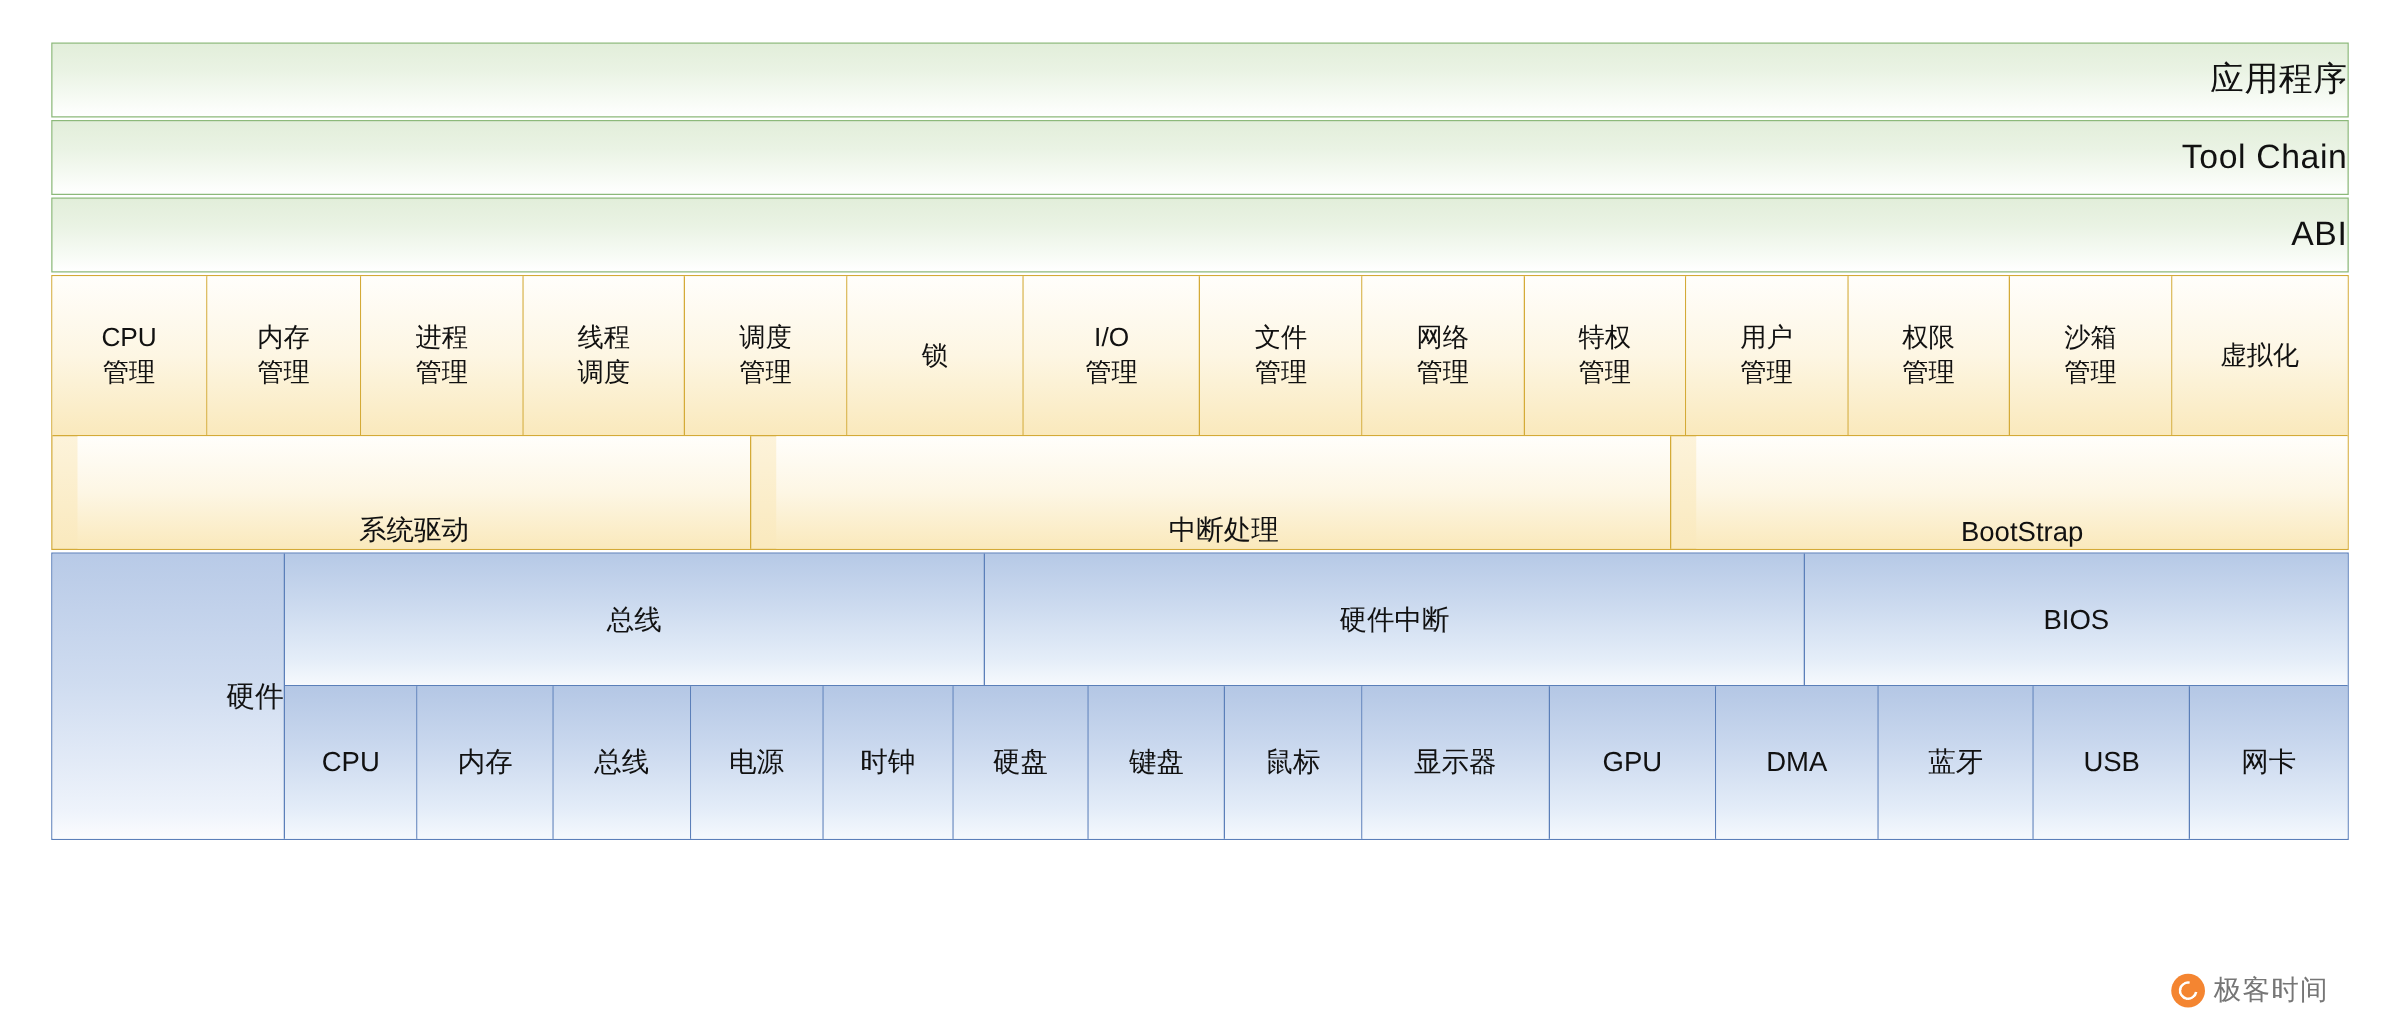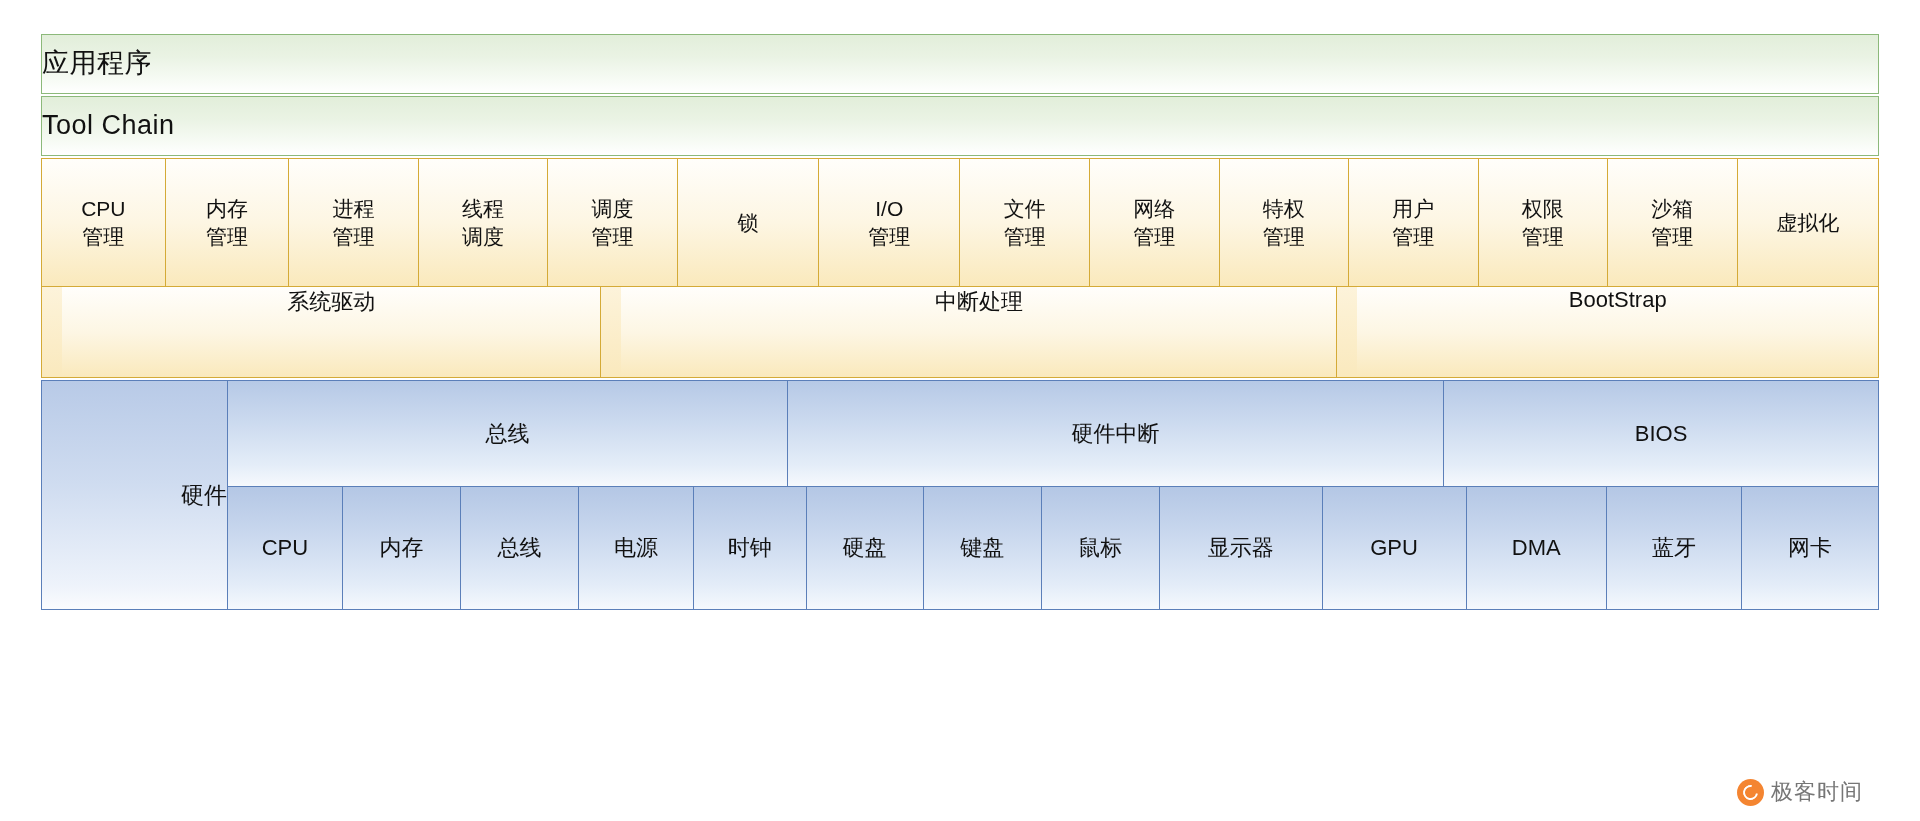--- a/index.html
+++ b/index.html
@@ -17,21 +17,21 @@
   .diagram{
     position:absolute;
     left:41px; top:34px;
     width:1838px;
     box-sizing:border-box;
   }
 
   
   .band{
     box-sizing:border-box;
-    display:flex;align-items:center;justify-content:flex-start;
+    display:flex;align-items:center;justify-content:flex-end;
     text-align:center;
     font-size:27px;
     line-height:1.25;
     letter-spacing:.5px;
   }
   .green{
     border:1.4px solid #8cb97a;
     background:linear-gradient(to bottom,#e2eeda 0%,#eaf3e4 38%,#f7fbf5 78%,#ffffff 100%);
     height:60px;
     margin-bottom:2px;
@@ -69,21 +69,21 @@
     min-width:0;
     padding:0 2px;
   }
   .kmod:last-child{border-right:none;}
   .kernel-sub{
     display:flex;
     height:90px;
     box-sizing:border-box;
   }
   .ksub{
-    display:flex;align-items:flex-start;justify-content:center;
+    display:flex;align-items:flex-end;justify-content:center;
     font-size:22px;
     border-right:1.4px solid #d4aa37;
     box-sizing:border-box;
     background:linear-gradient(to bottom,#fffefb 0%,#fdf6e4 50%,#fae9bc 100%);
     min-width:0;
     margin-left:20px;
   }
   .ksub:last-child{border-right:none;}
 
   
@@ -162,20 +162,23 @@
 <div class="canvas">
 
   <div class="diagram">
 
     <div class="band green">
       <span>应用程序</span>
     </div>
     <div class="band green">
       <span>Tool Chain</span>
     </div>
+    <div class="band green">
+      <span>ABI</span>
+    </div>
 
     <div class="kernel">
       <div class="kernel-right">
 
         <div class="kernel-modules">
           <div class="kmod" style="flex:1">
             <span><span>CPU</span><br><span>管理</span></span>
           </div>
           <div class="kmod" style="flex:1">
             <span><span>内存</span><br><span>管理</span></span>
@@ -281,20 +284,23 @@
           </div>
           <div class="dev" style="flex:1.28">
             <span>GPU</span>
           </div>
           <div class="dev" style="flex:1.25">
             <span>DMA</span>
           </div>
           <div class="dev" style="flex:1.2">
             <span>蓝牙</span>
           </div>
+          <div class="dev" style="flex:1.2">
+            <span>USB</span>
+          </div>
           <div class="dev" style="flex:1.22">
             <span>网卡</span>
           </div>
         </div>
 
       </div>
     </div>
 
   </div>
 

